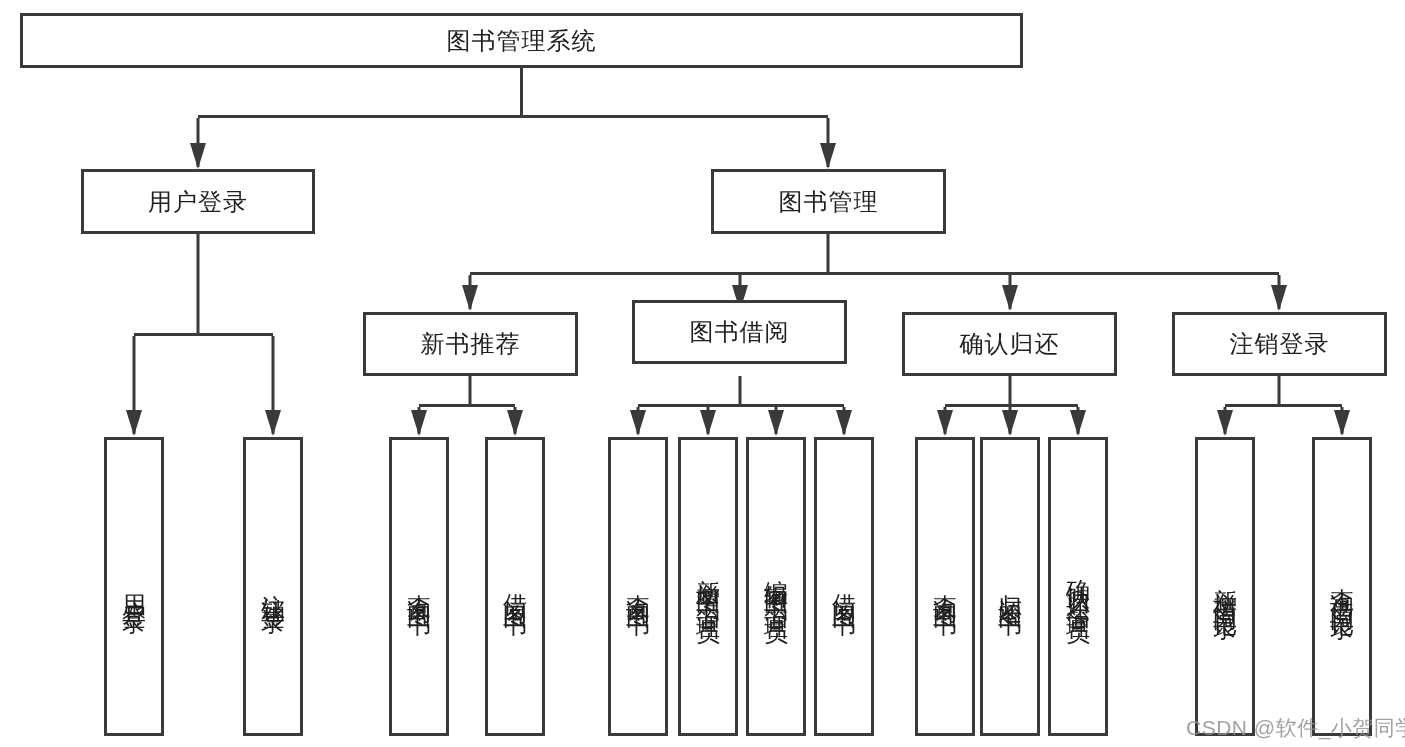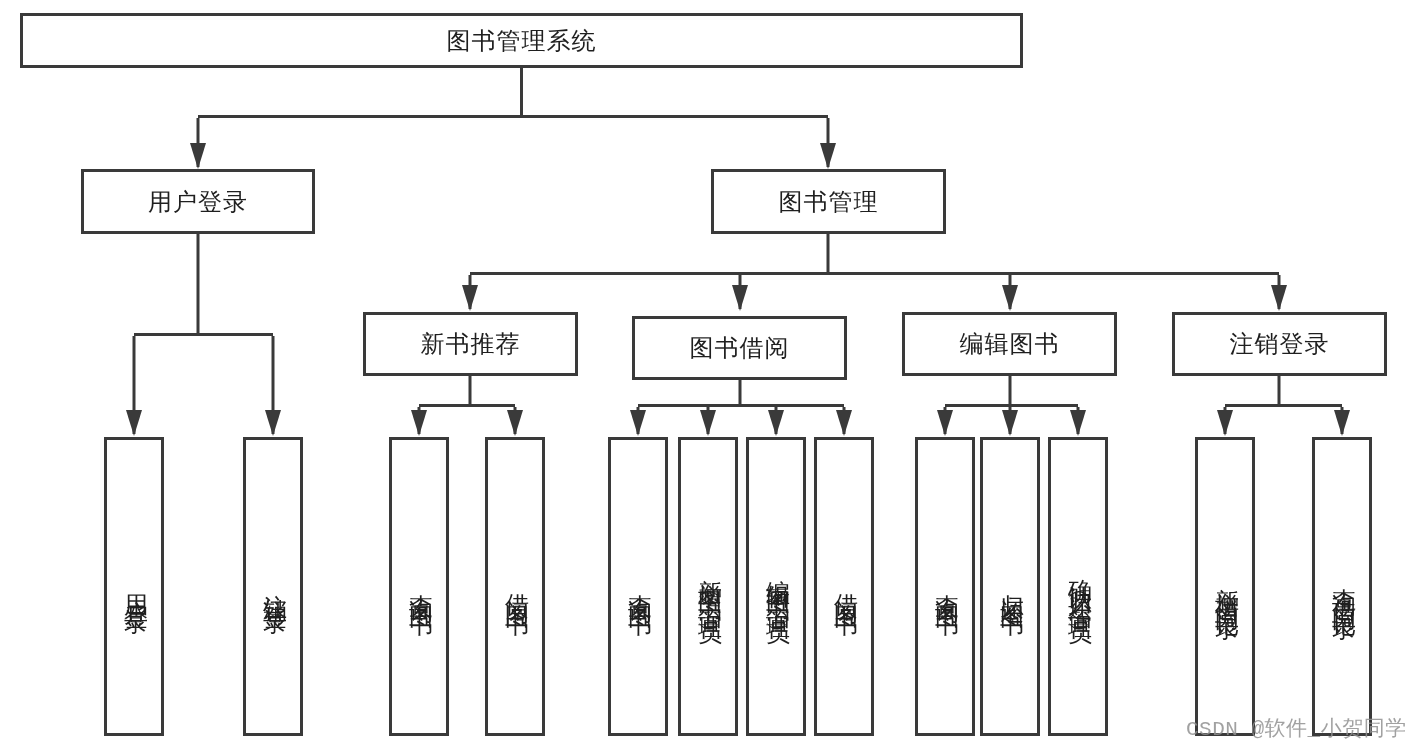--- a/index.html
+++ b/index.html
@@ -1,20 +1,20 @@
 <!DOCTYPE html>
 <html><head>
 <meta charset="utf-8">
 <style>
   html,body{margin:0;padding:0;background:#ffffff;}
   .canvas{
     position:relative;
     width:1405px;height:747px;
     background:#ffffff;
-    font-family:Liberation Mono, monospace;
+    font-family:Liberation Sans, sans-serif;
     overflow:hidden;
   }
   .connectors{position:absolute;left:0;top:0;width:1405px;height:747px;}
   .box{
     position:absolute;
     box-sizing:border-box;
     border:3px solid #3a3a3a;
     background:#ffffff;
     display:flex;align-items:center;justify-content:center;
     color:#1f1f1f;
@@ -27,21 +27,21 @@
     writing-mode:vertical-rl;
     text-orientation:mixed;
     letter-spacing:6px;
     line-height:1;
     font-size:24px;
   }
   .root{left:20px;top:13px;width:1003px;height:55px;}
   .l2a{left:81px;top:169px;width:234px;height:65px;}
   .l2b{left:711px;top:169px;width:235px;height:65px;}
   .g1{left:363px;top:312px;width:215px;height:64px;}
-  .g2{left:632px;top:316px;width:215px;height:64px;}
+  .g2{left:632px;top:300px;width:215px;height:64px;}
   .g3{left:902px;top:312px;width:215px;height:64px;}
   .g4{left:1172px;top:312px;width:215px;height:64px;}
   .lf1{left:104px;}  .lf2{left:243px;}
   .lf3{left:389px;}  .lf4{left:485px;}
   .lf5{left:608px;}  .lf6{left:678px;}  .lf7{left:746px;}  .lf8{left:814px;}
   .lf9{left:915px;}  .lf10{left:980px;} .lf11{left:1048px;}
   .lf12{left:1195px;}.lf13{left:1312px;}
   .watermark{
     position:absolute;left:1186px;top:714px;
     font-size:21px;color:rgba(145,145,145,0.85);
@@ -100,21 +100,21 @@
     </g>
   </svg>
 
   <div class="box root">图书管理系统</div>
 
   <div class="box l2a">用户登录</div>
   <div class="box l2b">图书管理</div>
 
   <div class="box g1">新书推荐</div>
   <div class="box g2">图书借阅</div>
-  <div class="box g3">编辑图书</div>
+  <div class="box g3">确认归还</div>
   <div class="box g4">注销登录</div>
 
   <div class="box leaf lf1">用户登录</div>
   <div class="box leaf lf2">注销登录</div>
 
   <div class="box leaf lf3">查询图书</div>
   <div class="box leaf lf4">借阅图书</div>
 
   <div class="box leaf lf5">查询图书</div>
   <div class="box leaf lf6">新增图书（管理员）</div>

